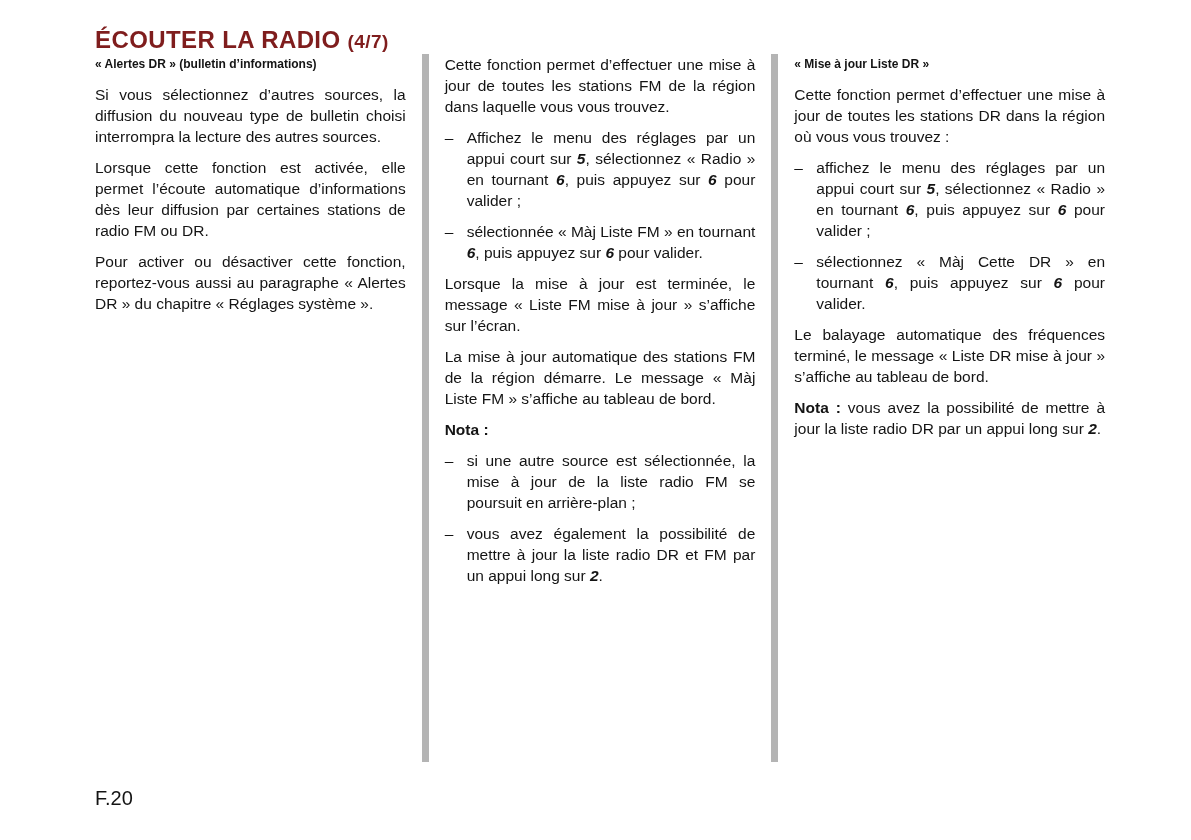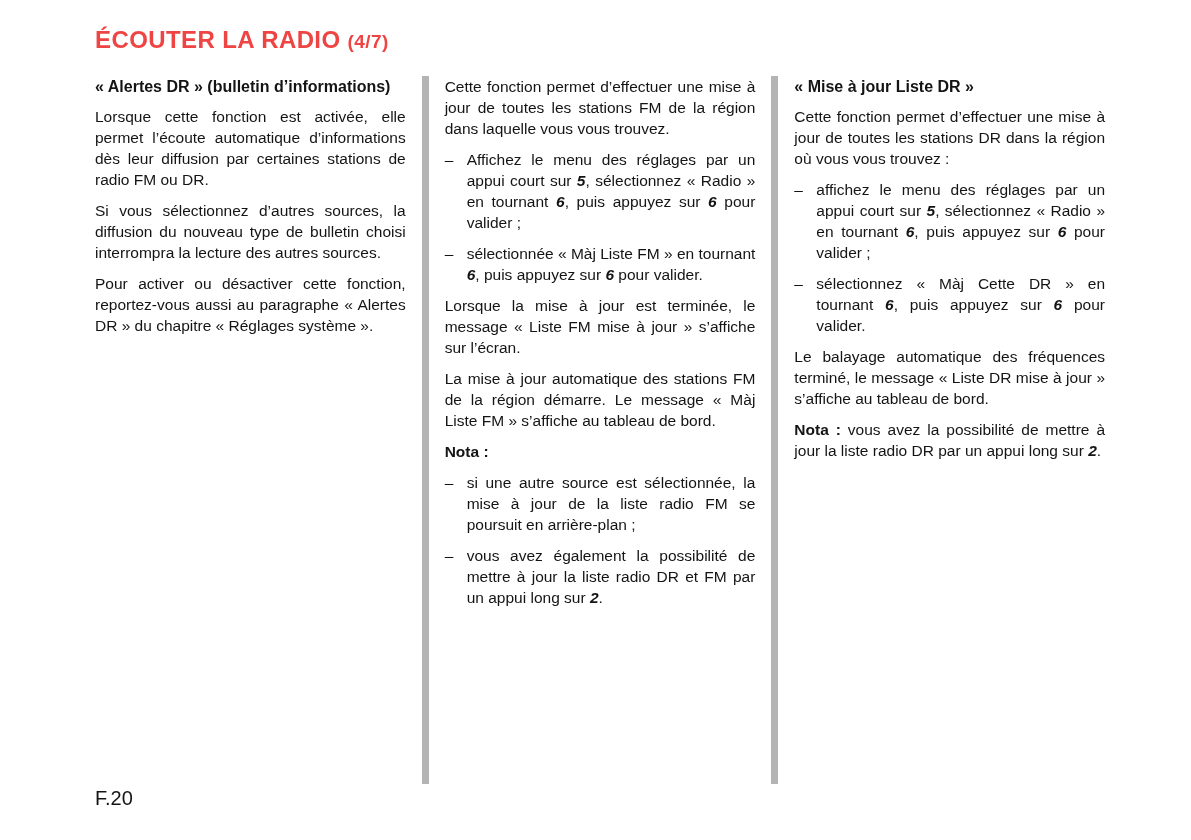--- a/index.html
+++ b/index.html
@@ -13,22 +13,21 @@
     width: 1191px;
     height: 840px;
     background: #ffffff;
     padding: 26px 86px 0 95px;
     overflow: hidden;
   }
   .page-title {
     font-size: 24px;
     font-weight: bold;
     letter-spacing: 0.4px;
-    color: #ef4444;
-    margin-bottom: 22px;
+    color: #7f1d1d;
     white-space: nowrap;
   }
   .title-suffix { font-size: 19px; }
   .columns {
     display: flex;
     align-items: stretch;
     min-height: 708px;
   }
   .col {
     flex: 1 1 0;
@@ -36,21 +35,21 @@
     line-height: 21px;
     color: #141414;
   }
   .divider {
     width: 7px;
     background: #b4b4b4;
     margin: 0 16px;
     flex: 0 0 7px;
   }
   .col-heading {
-    font-size: 16px;
+    font-size: 12px;
     line-height: 21px;
     font-weight: bold;
     margin-bottom: 9px;
   }
   .col p {
     text-align: justify;
     margin-bottom: 10px;
   }
   .bullet {
     display: flex;
@@ -76,22 +75,22 @@
 </style>
 </head>
 <body>
 
 <div class="page" style="color: rgb(20, 20, 20);">
   <h1 class="page-title"><span>ÉCOUTER LA RADIO</span> <span class="title-suffix">(4/7)</span></h1>
 
   <div class="columns">
     <section class="col">
         <h2 class="col-heading">« Alertes DR » (bulletin d’informations)</h2>
+        <p><span>Si vous sélectionnez d’autres sources, la diffusion du nouveau type de bulletin choisi interrompra la lecture des autres sources.</span></p>
         <p><span>Lorsque cette fonction est activée, elle permet l’écoute automatique d’informations dès leur diffusion par certaines stations de radio FM ou DR.</span></p>
-        <p><span>Si vous sélectionnez d’autres sources, la diffusion du nouveau type de bulletin choisi interrompra la lecture des autres sources.</span></p>
         <p><span>Pour activer ou désactiver cette fonction, reportez-vous aussi au paragraphe « Alertes DR » du chapitre « Réglages système ».</span></p>
       </section>
     <div class="divider" style="background: rgb(180, 180, 180);"></div>
     <section class="col">
         <p><span>Cette fonction permet d’effectuer une mise à jour de toutes les stations FM de la région dans laquelle vous vous trouvez.</span></p>
         <div class="bullet">
           <span class="dash">–</span>
           <div class="bullet-body"><span>Affichez le menu des réglages par un appui court sur </span><span class="b i">5</span><span>, sélectionnez « Radio » en tournant </span><span class="b i">6</span><span>, puis appuyez sur </span><span class="b i">6</span><span> pour valider ;</span></div>
         </div>
         <div class="bullet">

